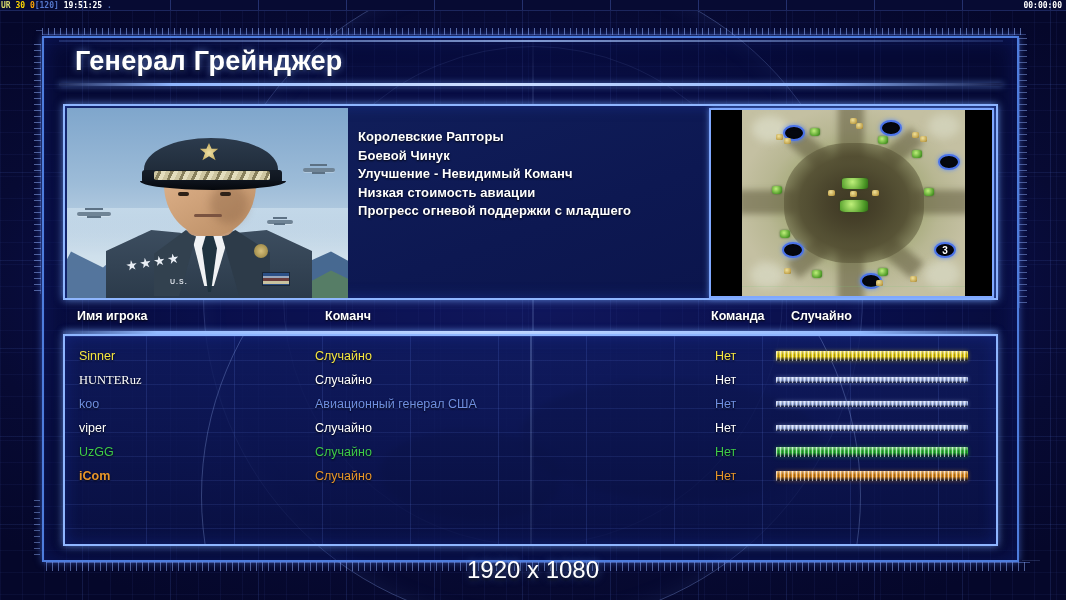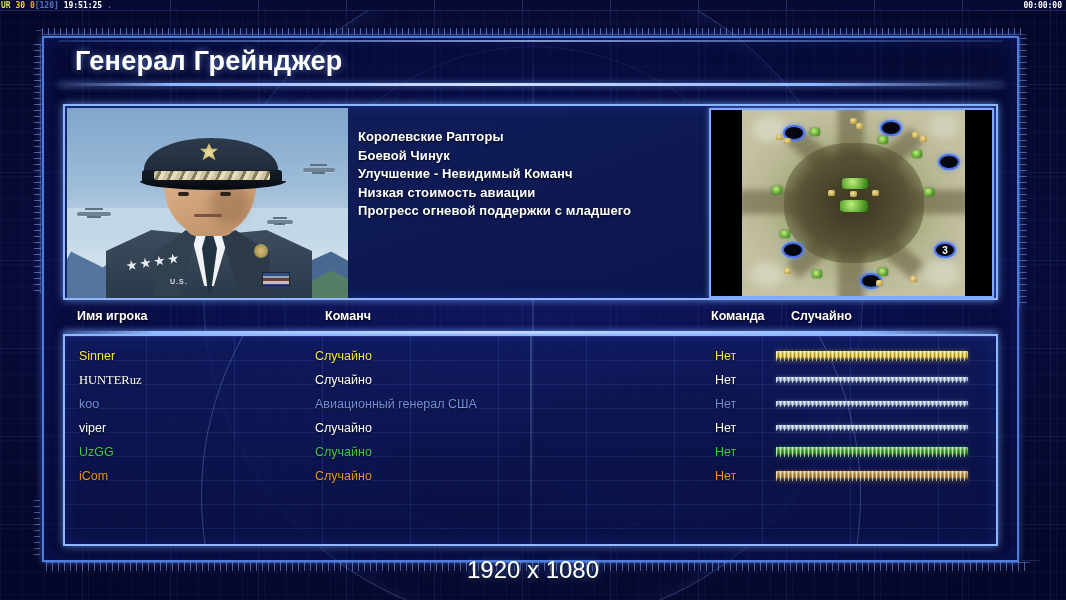--- a/index.html
+++ b/index.html
@@ -570,21 +570,21 @@
             <div class="cell c-army" style="color: rgb(62, 203, 74);">Случайно</div>
             <div class="cell c-team" style="color: rgb(62, 203, 74);">Нет</div>
             <div class="bar-outer">
               <div class="bar" style="height: 10px; top: 7px; width: 192px; background: linear-gradient(rgb(47, 181, 58) 0%, rgb(47, 181, 58) 55%, rgba(0, 0, 0, 0.35) 100%); box-shadow: rgba(47, 181, 58, 0.4) 0px 0px 4px;">
                 <div class="stripes"></div>
                 <div class="sheen"></div>
               </div>
             </div>
           </div>
           <div class="row" style="top: 128px;">
-            <div class="cell c-name" style="color: rgb(232, 150, 42);">iCom</div>
+            <div class="cell c-name" style="color: rgb(232, 150, 42); font-weight: bold;">iCom</div>
             <div class="cell c-army" style="color: rgb(232, 150, 42);">Случайно</div>
             <div class="cell c-team" style="color: rgb(232, 150, 42);">Нет</div>
             <div class="bar-outer">
               <div class="bar" style="height: 10px; top: 7px; width: 192px; background: linear-gradient(rgb(221, 140, 34) 0%, rgb(221, 140, 34) 55%, rgba(0, 0, 0, 0.35) 100%); box-shadow: rgba(221, 140, 34, 0.4) 0px 0px 4px;">
                 <div class="stripes"></div>
                 <div class="sheen"></div>
               </div>
             </div>
           </div>
         </div>

